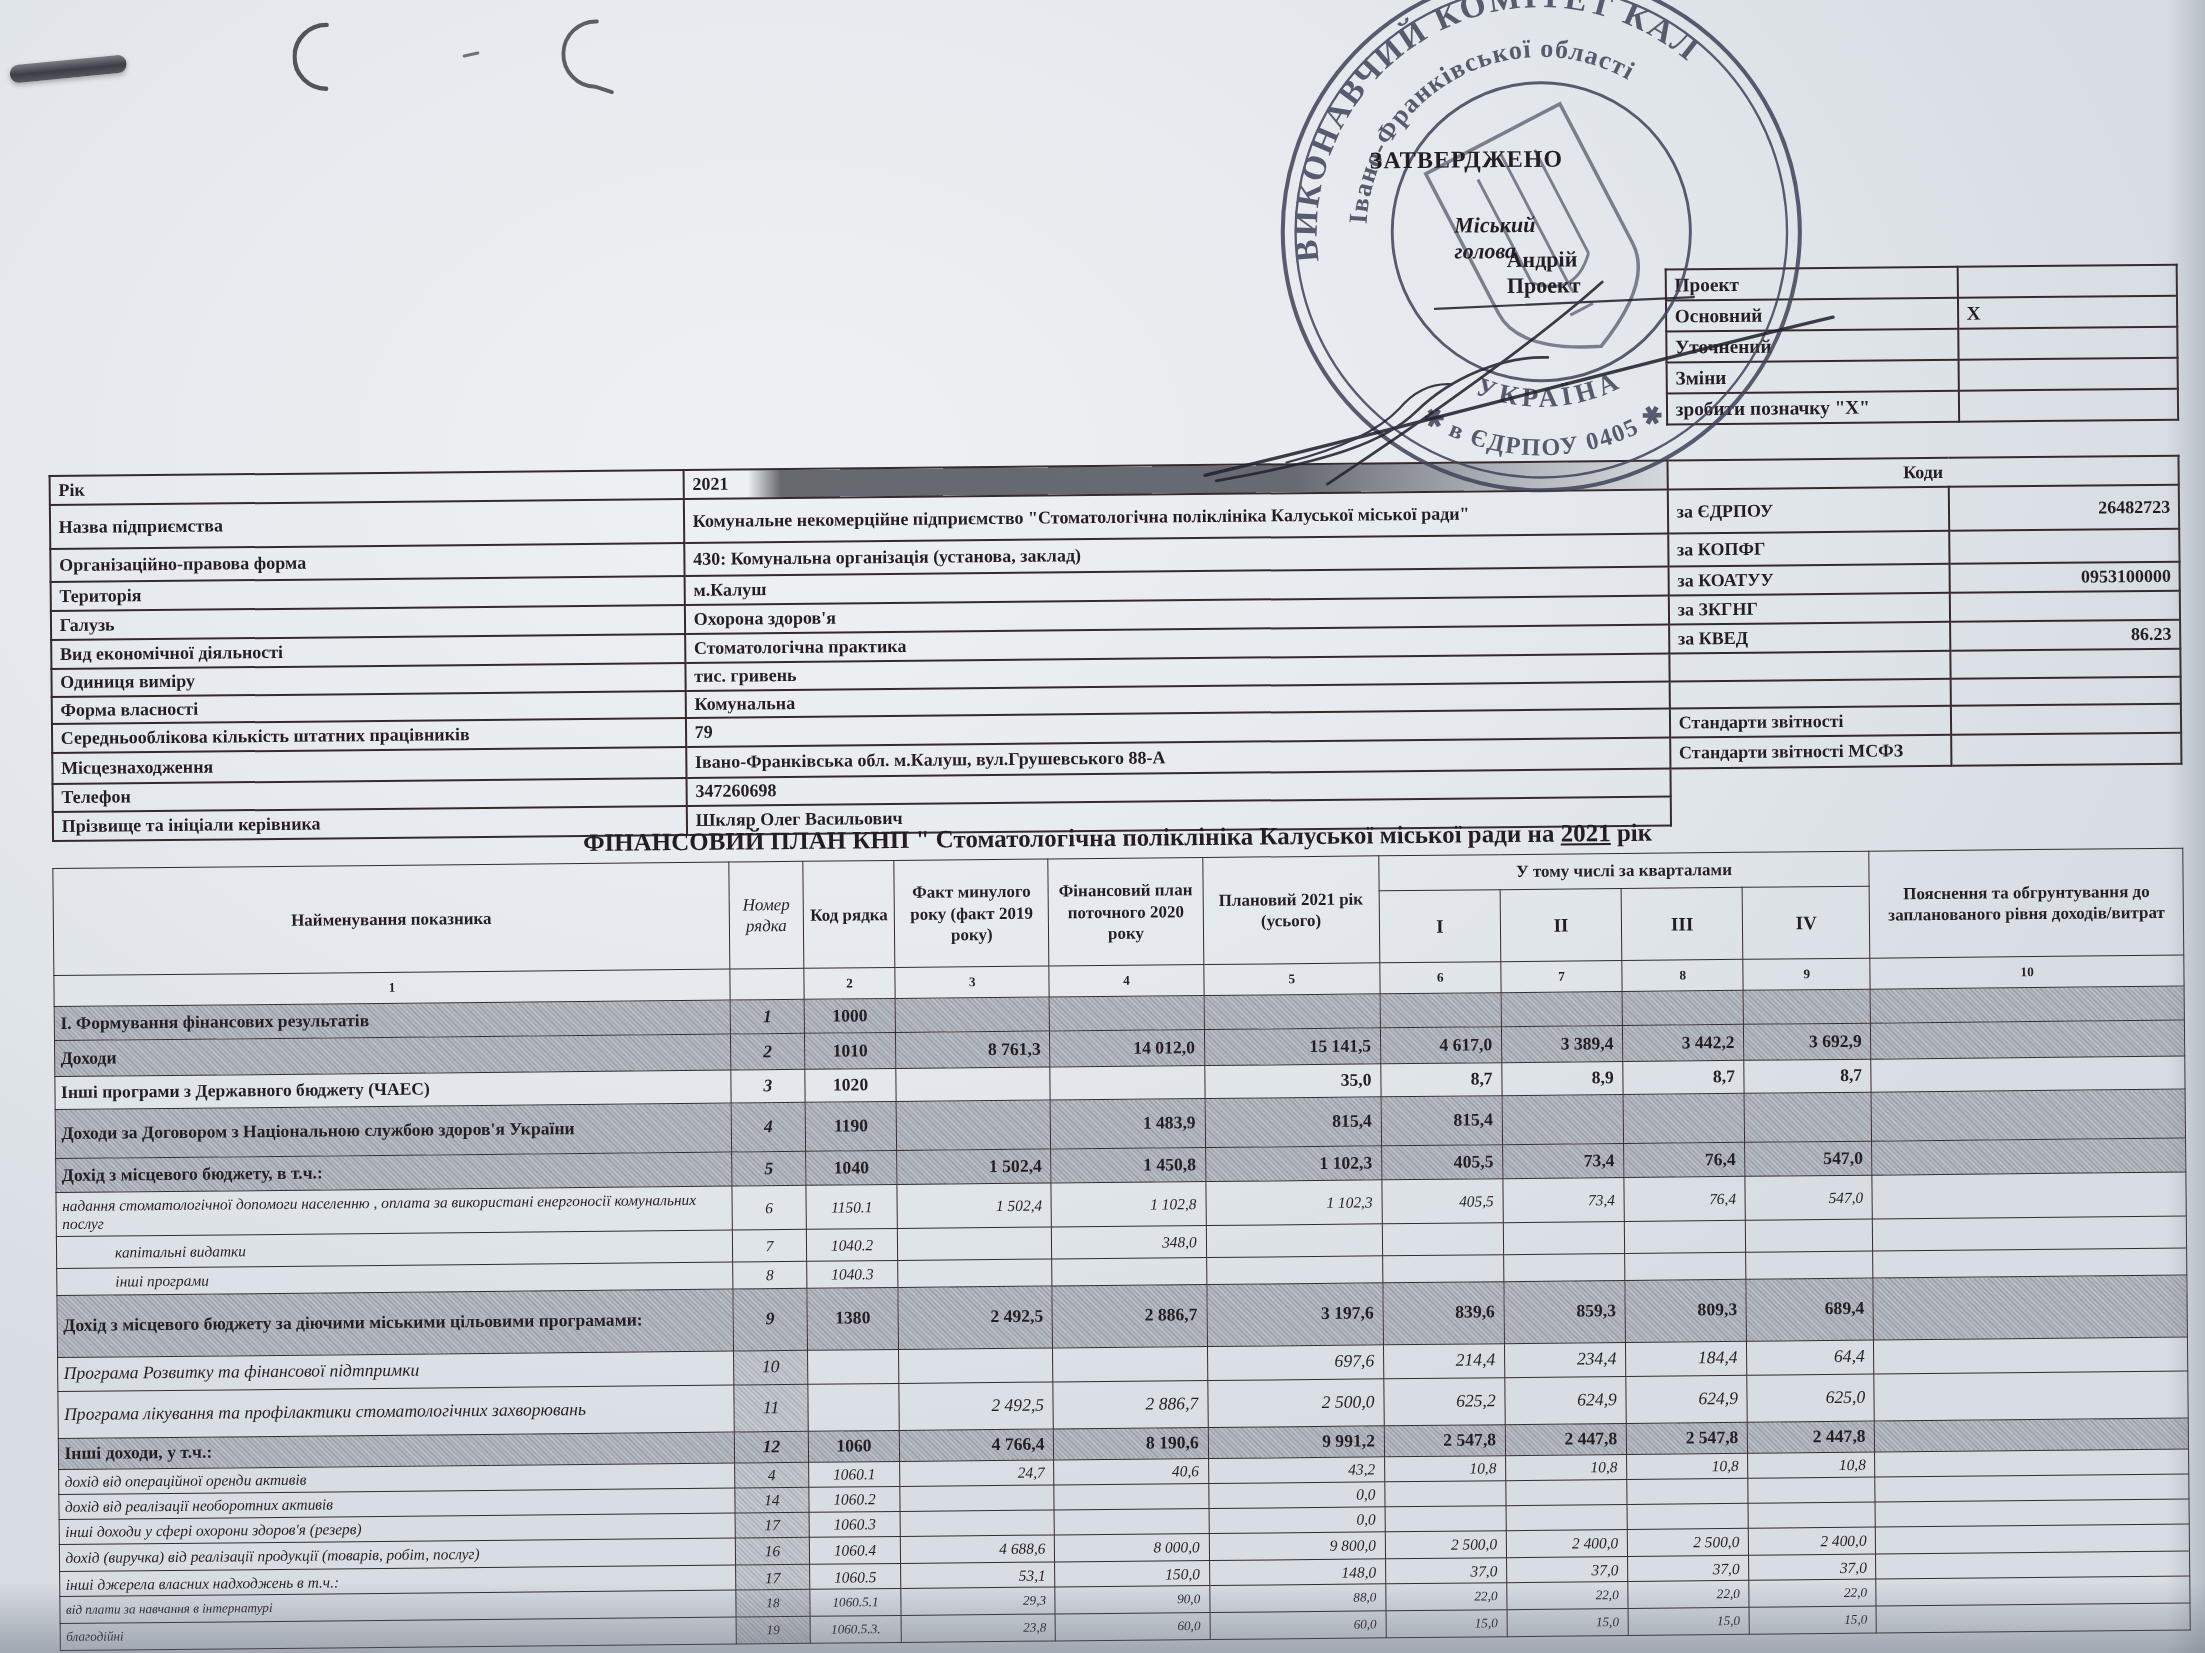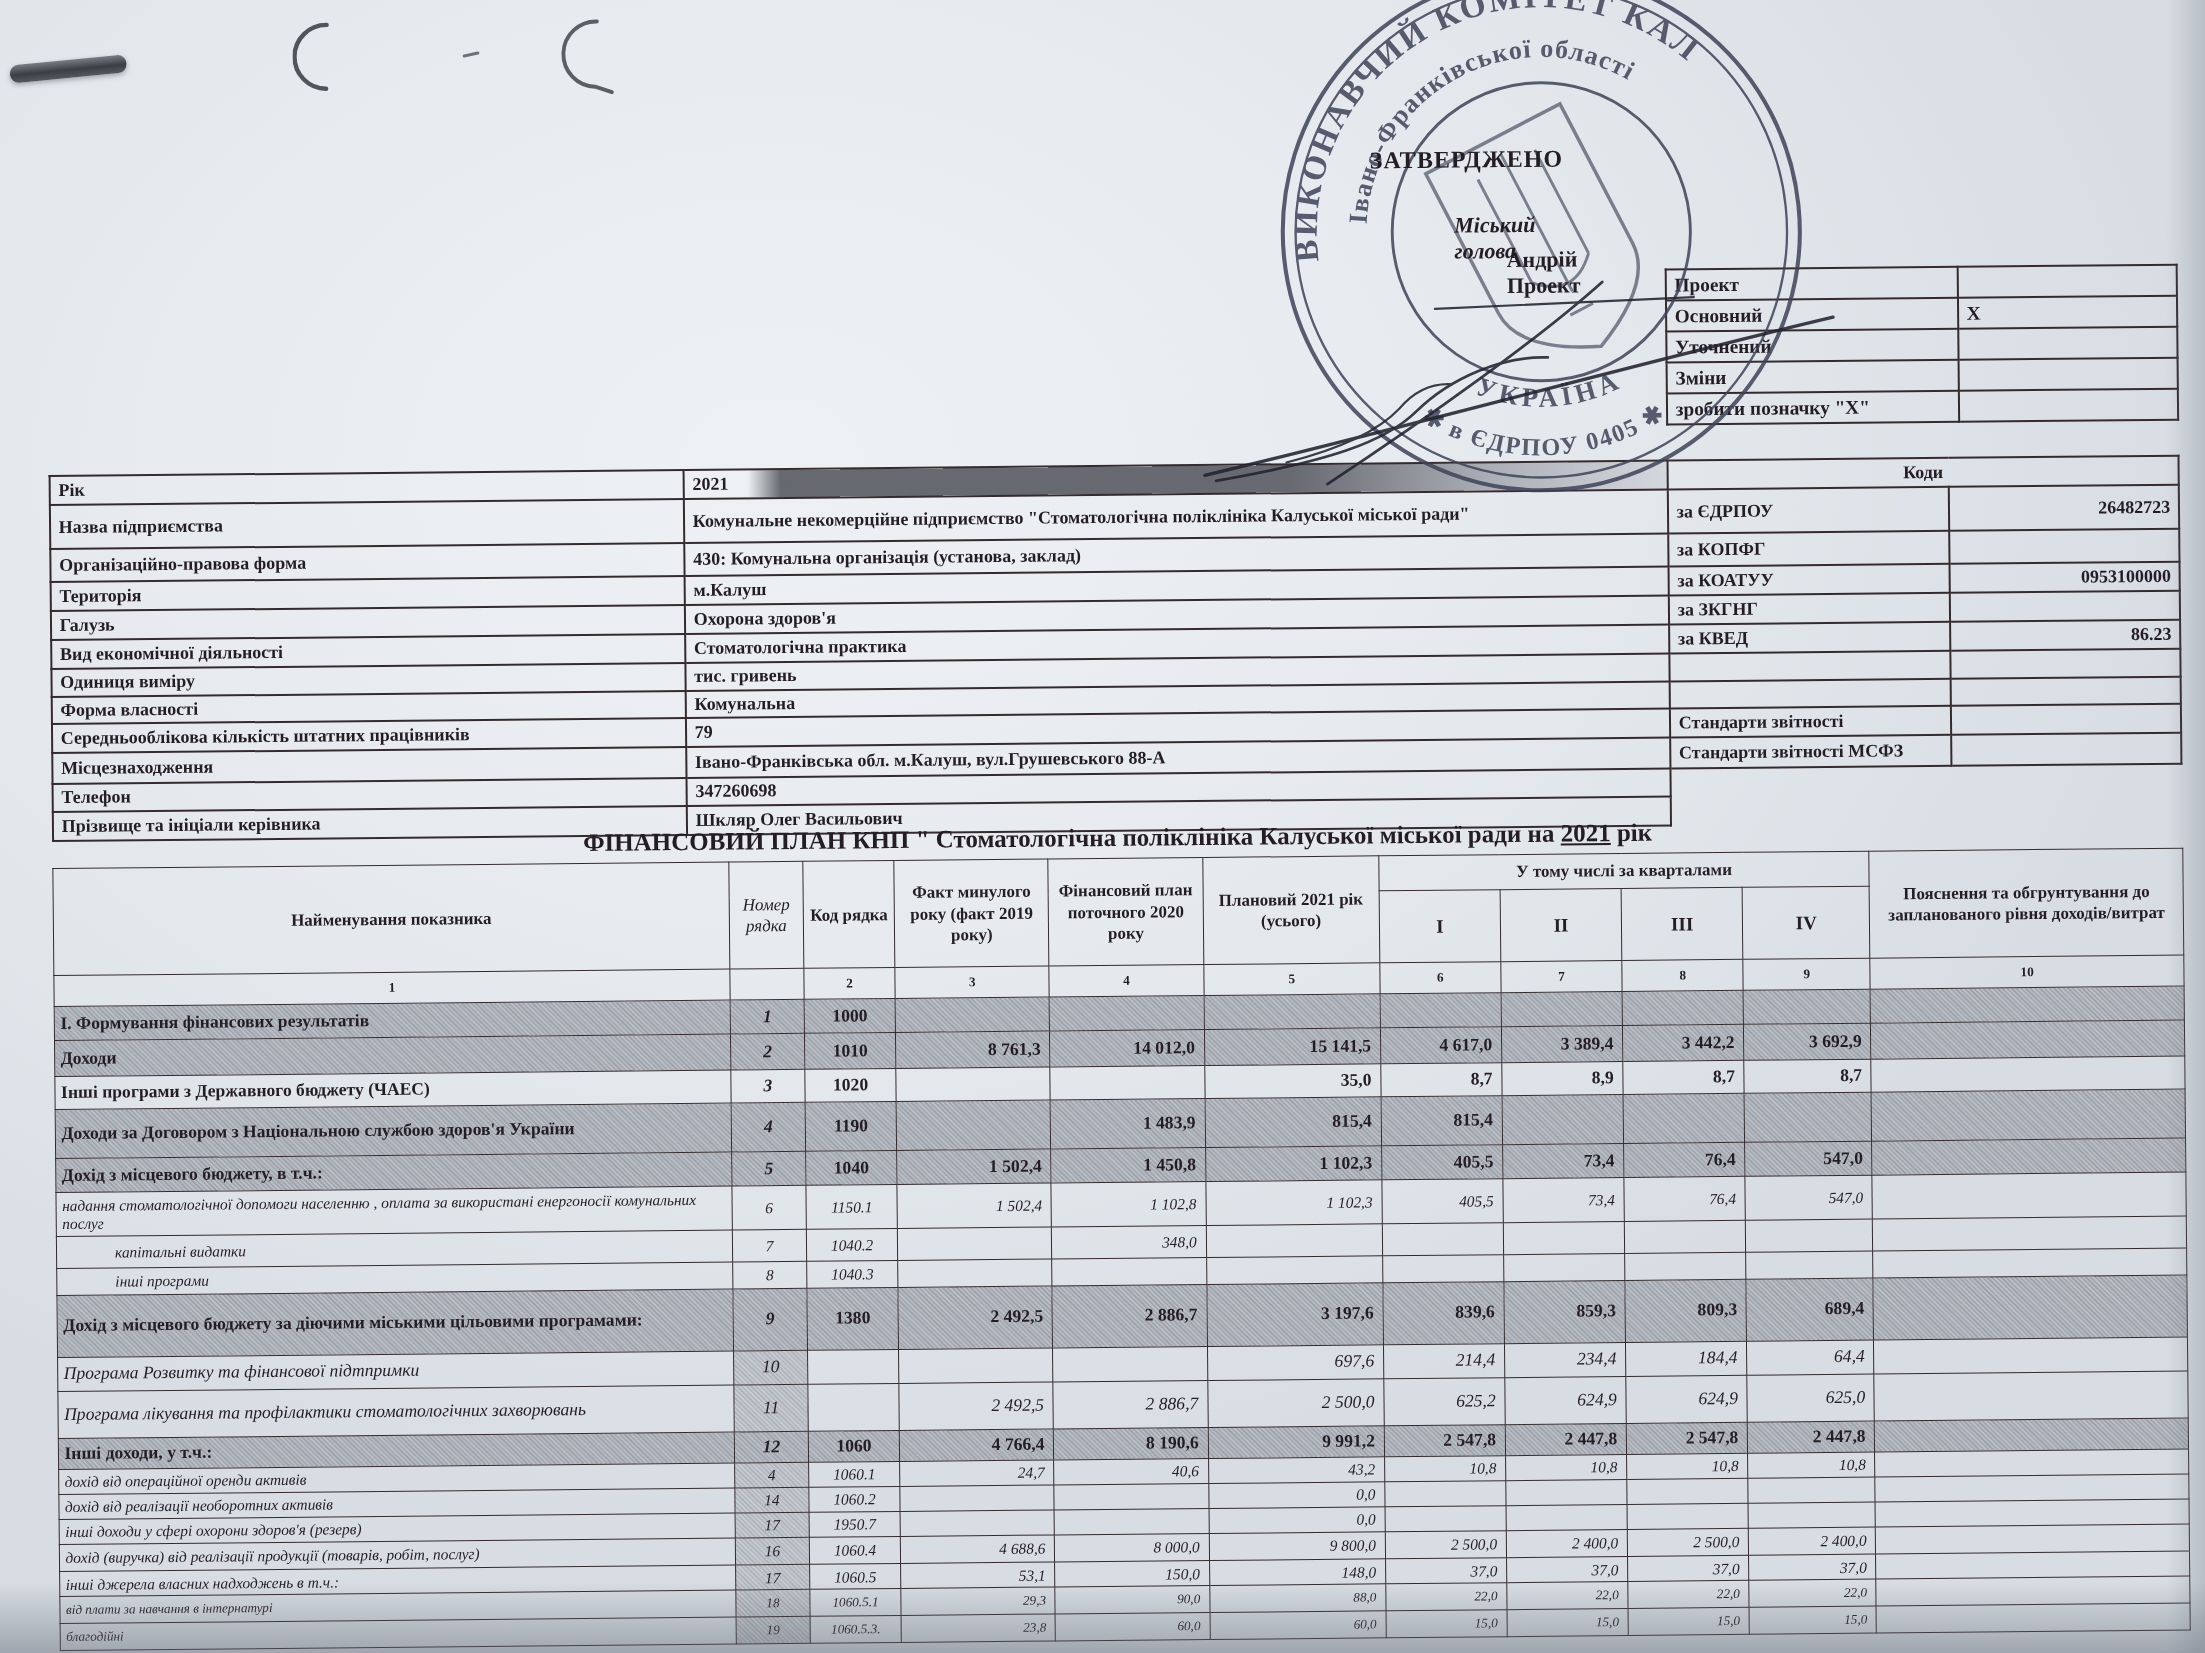--- a/index.html
+++ b/index.html
@@ -472,21 +472,21 @@
             <td class="cval">0,0</td>
             <td class="cval"></td>
             <td class="cval"></td>
             <td class="cval"></td>
             <td class="cval"></td>
             <td class="cexp"></td>
           </tr>
           <tr class="sub small" style="height: 25px;">
             <td class="cname">інші доходи у сфері охорони здоров'я (резерв)</td>
             <td class="cnum numshade">17</td>
-            <td class="ccode">1950.7</td>
+            <td class="ccode">1060.3</td>
             <td class="cval"></td>
             <td class="cval"></td>
             <td class="cval">0,0</td>
             <td class="cval"></td>
             <td class="cval"></td>
             <td class="cval"></td>
             <td class="cval"></td>
             <td class="cexp"></td>
           </tr>
           <tr class="sub small" style="height: 27.6px;">

